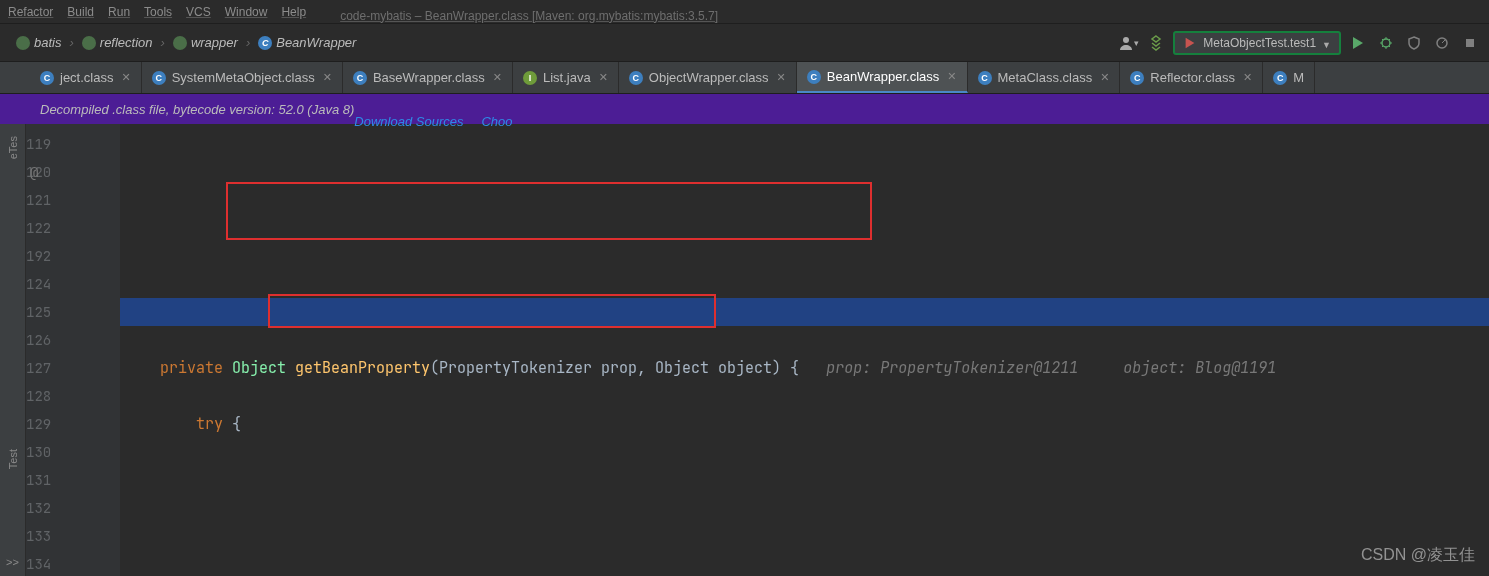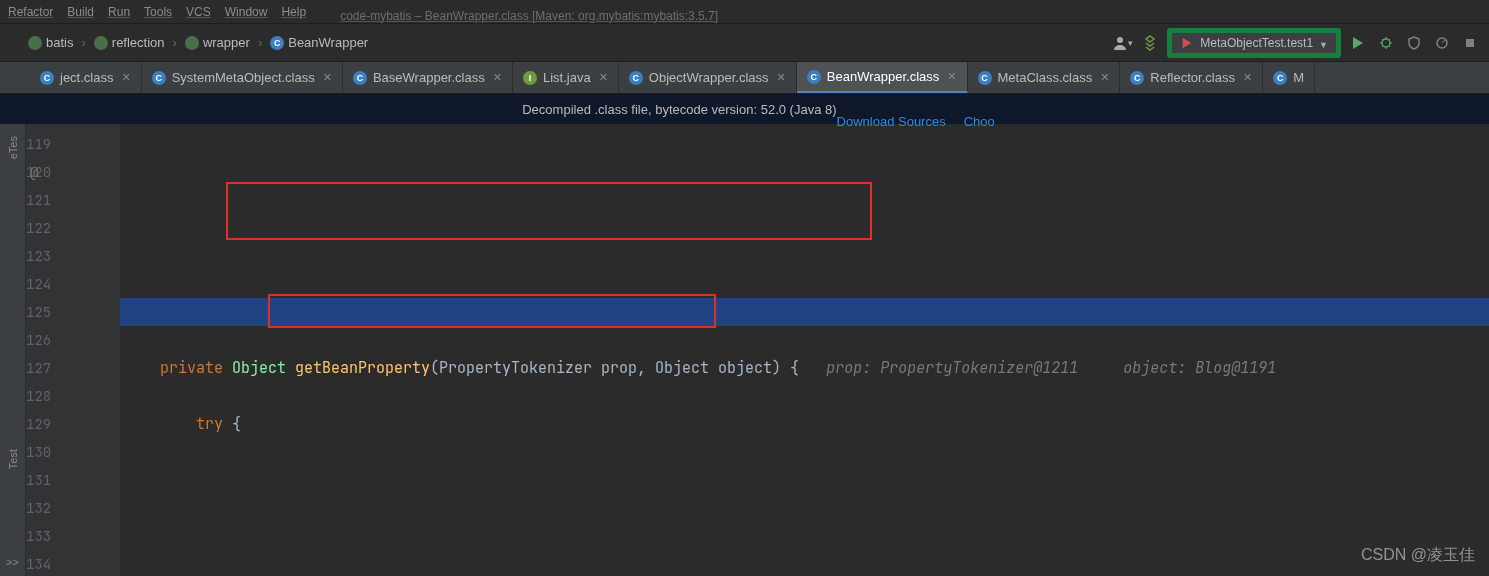--- a/index.html
+++ b/index.html
@@ -1,32 +1,32 @@
 <!DOCTYPE html>
 <html><head>
 <meta charset="utf-8">
 <style>
   * { margin:0; padding:0; box-sizing:border-box; }
   body { background:#2b2b2b; color:#a9b7c6; font-family:"Segoe UI",sans-serif; font-size:13px; width:1489px; height:576px; overflow:hidden; position:relative; }
   .menu-bar { height:24px; display:flex; align-items:center; padding:0 8px; gap:14px; color:#8c8c8c; font-size:12px; border-bottom:1px solid #1e1e1e;}
   .menu-bar span { text-decoration:underline; text-decoration-color:#555; }
   .top-row { height:38px; display:flex; align-items:center; border-bottom:1px solid #1e1e1e; }
-  .breadcrumb { display:flex; align-items:center; gap:4px; padding-left:24px; color:#bbb; font-size:13px; flex:1;}
+  .breadcrumb { display:flex; align-items:center; gap:4px; padding-left:12px; color:#bbb; font-size:13px; flex:1;font-style:italic;}
   .crumb { display:flex; align-items:center; gap:4px; padding:2px 4px;}
   .chev { color:#666; }
   .toolbar-right { display:flex; align-items:center; gap:6px; padding-right:8px;}
-  .run-sel { background:#3c3f41; border:5px solid #15803d; border-radius:3px; padding:3px 8px; display:flex; align-items:flex-end; gap:6px; color:#bbb; font-size:12px;}
+  .run-sel { background:#3c3f41; border:2px solid #15803d; border-radius:3px; padding:3px 8px; display:flex; align-items:flex-end; gap:6px; color:#bbb; font-size:12px;}
   .tbtn { width:22px; height:22px; display:flex; align-items:center; justify-content:center; }
   .icon-user svg, .tbtn svg { width:16px; height:16px; }
   .tabs { height:32px; display:flex; align-items:stretch; background:#3c3f41; border-bottom:1px solid #1e1e1e; overflow:hidden; padding-left:30px;}
   .tab { display:flex; align-items:center; gap:6px; padding:0 10px; color:#bbb; font-size:13px; border-right:1px solid #2b2b2b; white-space:nowrap;}
   .tab.active { background:#4e5254; border-bottom:2px solid #4a88c7; color:#fff;}
   .tab .close { color:#888; font-size:11px; margin-left:2px;}
   .tab-icon { width:14px; height:14px; display:inline-block; }
-  .info-bar { height:30px; background:#0f172a; display:flex; align-items:center; padding:0 12px 0 40px; color:#bbb; font-size:13px; justify-content:center;}
+  .info-bar { height:30px; background:#4c1d95; display:flex; align-items:center; padding:0 12px 0 40px; color:#bbb; font-size:13px; justify-content:flex-start;font-style:italic;}
   .info-right { display:flex; gap:18px;margin-top:24px; }
   .info-right a { color:#2e8ae6; text-decoration:none; }
   .editor { display:flex; height:calc(576px - 24px - 38px - 32px - 30px); position:relative; }
   .left-tool { width:26px; background:#3c3f41; border-right:1px solid #2b2b2b; display:flex; flex-direction:column; align-items:center; gap:30px; padding-top:12px; color:#8a8a8a; font-size:11px;}
   .left-tool .vert { writing-mode:vertical-rl; transform:rotate(180deg); }
   .gutter { width:76px; background:#313335; color:#606366; font-family:"JetBrains Mono","Consolas",monospace; font-size:14px; padding:6px 18px 0 0; line-height:28px; position:relative;}
   .gutter .ln { height:28px; }
   .fold-col { width:18px; background:#313335; }
   .code { flex:1; font-family:"JetBrains Mono","Consolas",monospace; font-size:15px; line-height:28px; padding-top:6px; position:relative; white-space:pre; }
   .code-line { height:28px; padding-left:4px; position:relative;}
@@ -189,21 +189,21 @@
   <div class="left-tool">
     <span class="vert">eTes</span>
     <span class="vert" style="margin-top:260px;">Test</span>
     <span style="margin-top:auto;padding-bottom:8px;">&gt;&gt;</span>
   </div>
   <div class="gutter">
     <div class="ln">119</div>
     <div class="ln" style="position:relative;"><span style="position:absolute;left:4px;color:#787878;">@</span>120</div>
     <div class="ln">121</div>
     <div class="ln">122</div>
-    <div class="ln">123</div>
+    <div class="ln">192</div>
     <div class="ln">124</div>
     <div class="ln">125</div>
     <div class="ln">126</div>
     <div class="ln">127</div>
     <div class="ln">128</div>
     <div class="ln">129</div>
     <div class="ln">130</div>
     <div class="ln">131</div>
     <div class="ln">132</div>
     <div class="ln">133</div>

